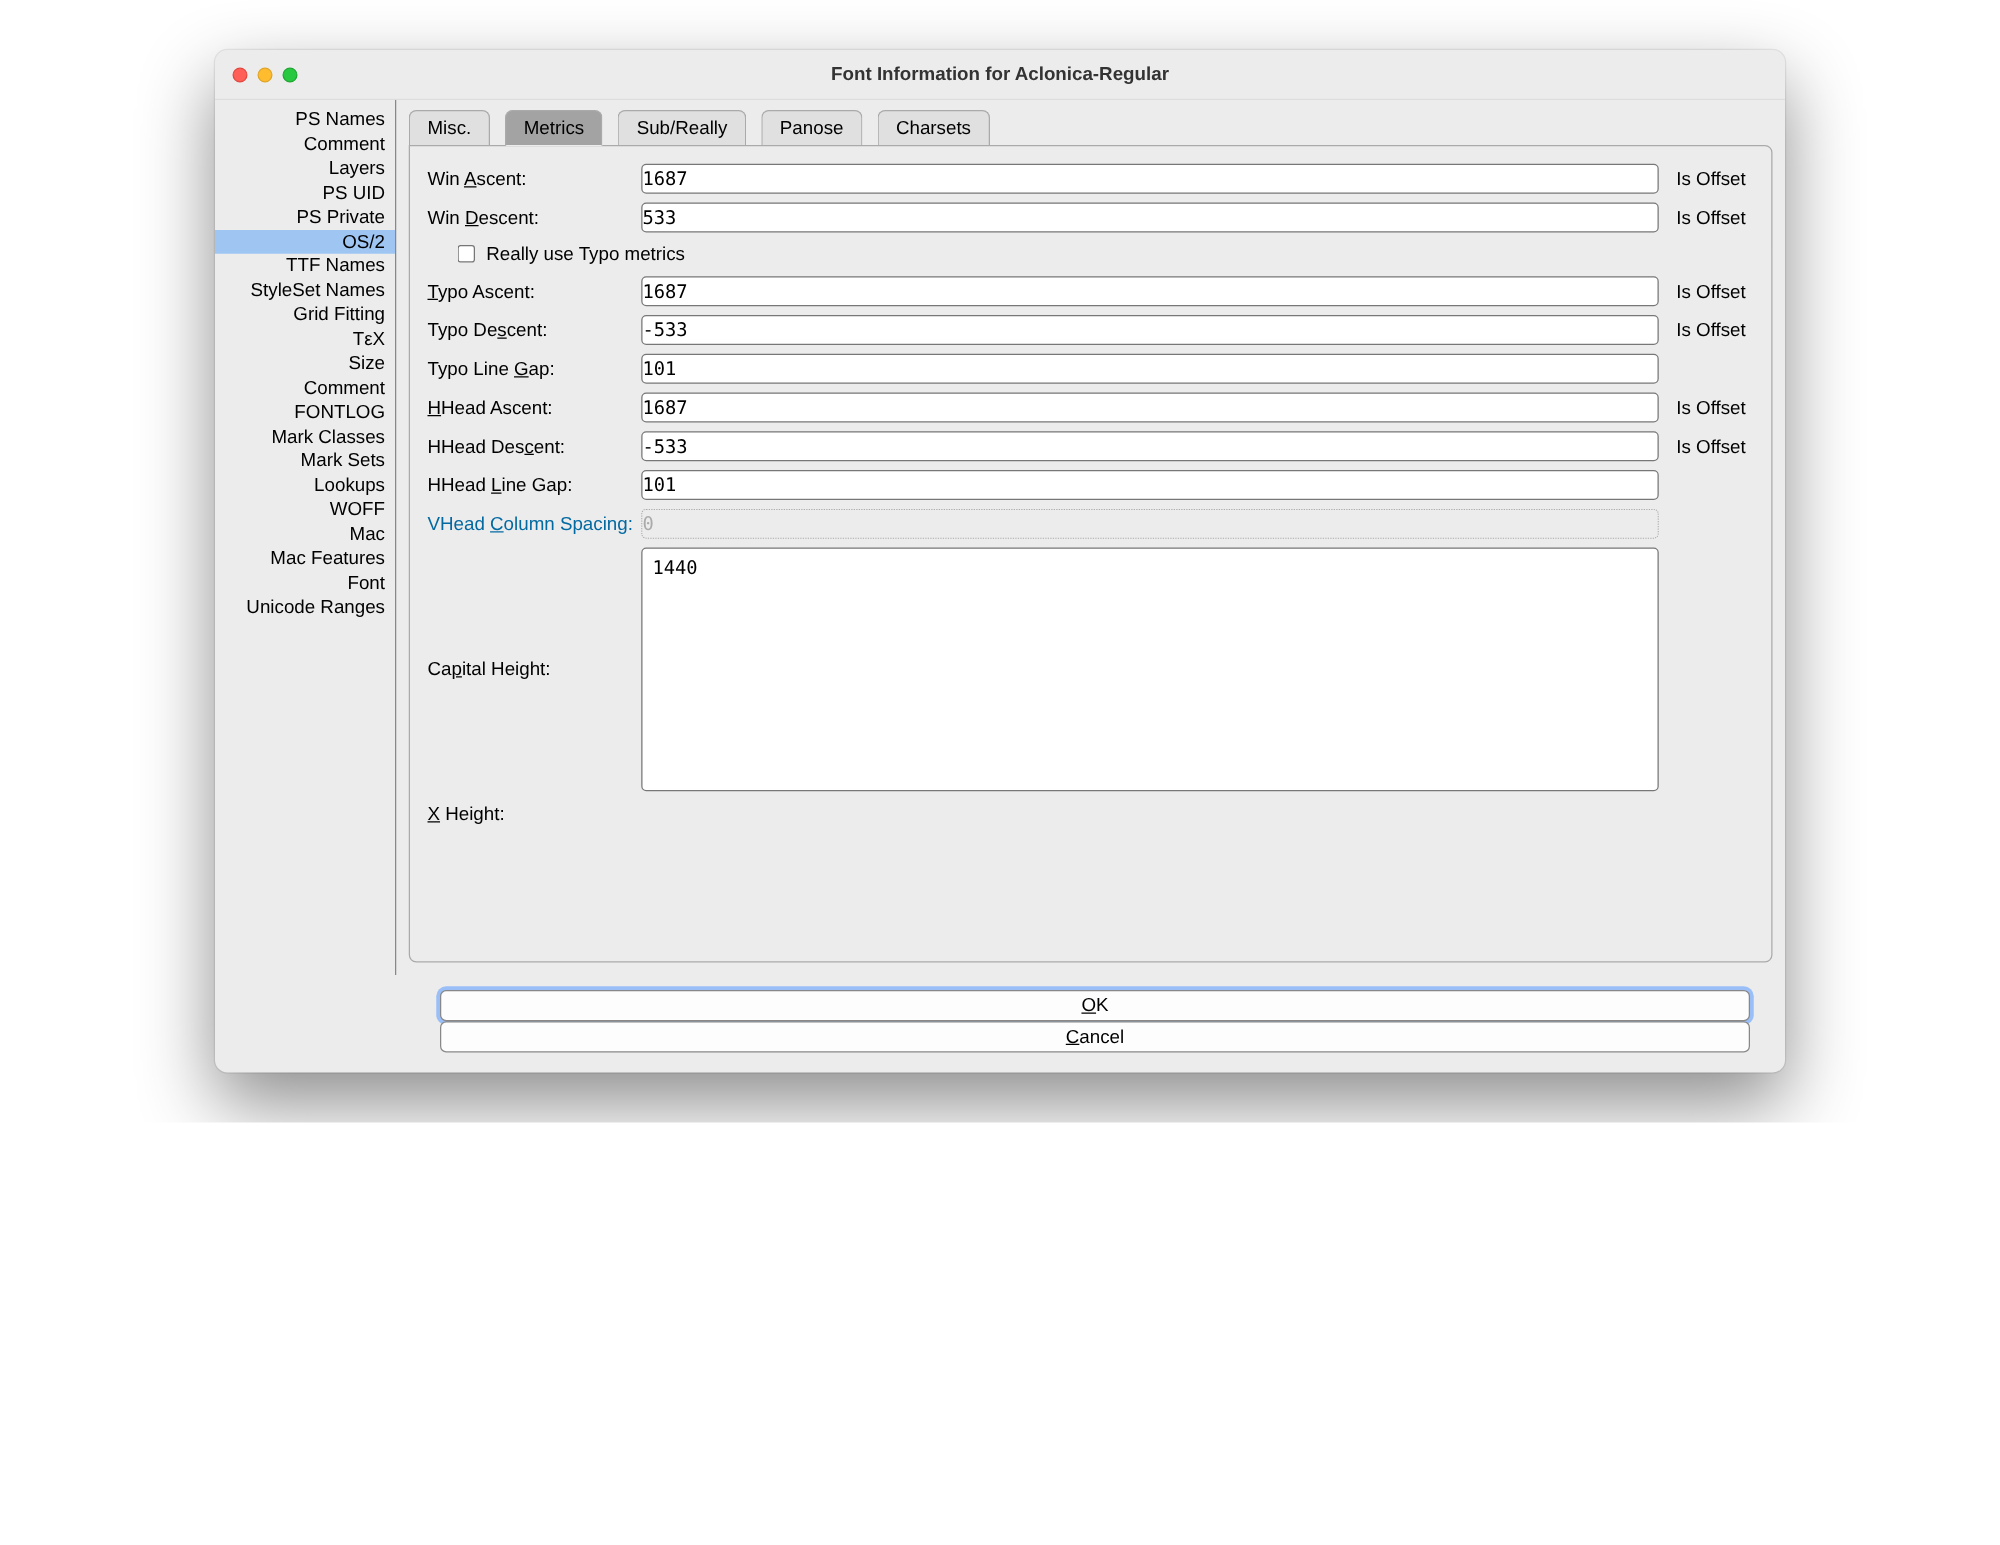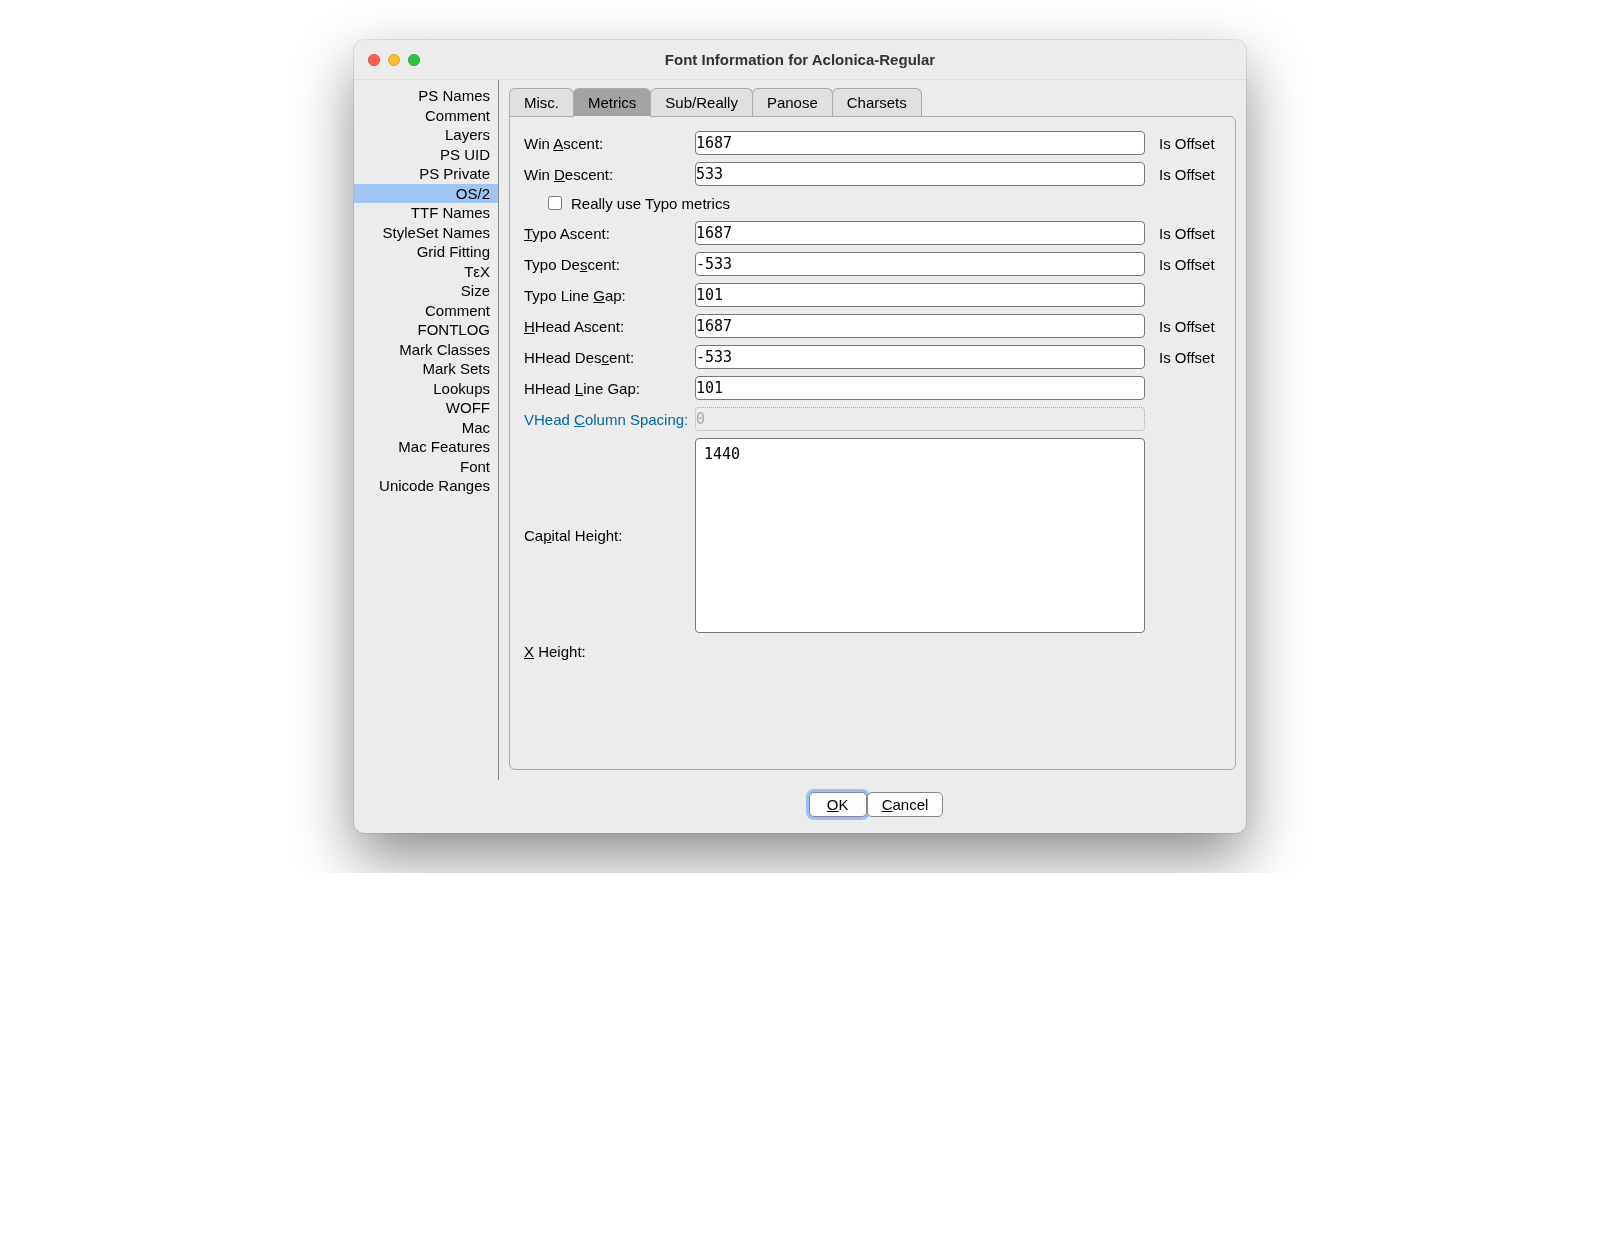--- a/index.html
+++ b/index.html
@@ -5,21 +5,21 @@
   * { box-sizing: border-box; }
   body {
     margin: 0;
     padding: 40px;
     background: #fff;
     font-family: "Helvetica Neue", Arial, sans-serif;
     font-size: 16px;
     color: #000;
   }
   .window {
-    width: 892px;
+    width: 1256px;
     margin: 0 auto;
     background: #ececec;
     border-radius: 10px;
     box-shadow: 0 25px 60px rgba(0,0,0,0.45), 0 0 0 1px rgba(0,0,0,0.08);
     overflow: hidden;
   }
   .titlebar {
     height: 40px;
     display: flex;
     align-items: center;
@@ -67,20 +67,21 @@
   .main {
     flex: 1;
     padding: 8px 10px 10px 10px;
     display: flex;
     flex-direction: column;
   }
   .tabs {
     display: flex;
     position: relative;
     z-index: 2;
+    gap: 13px;
   }
   .tab {
     padding: 5px 14px;
     border: 1px solid #aaa;
     border-bottom: none;
     background: #ececec;
     margin-right: -1px;
     border-top-left-radius: 6px;
     border-top-right-radius: 6px;
     font-size: 15px;
@@ -153,22 +154,23 @@
     display: flex;
     align-items: center;
     margin: 2px 0 8px 20px;
     gap: 6px;
     font-size: 15px;
   }
   .checkbox-row input { width:14px; height:14px; }
   .underline { text-decoration: underline; }
   .footer {
     display: flex;
-    justify-content: center;
+    justify-content: flex-start;
     padding: 12px 28px 16px 180px;
+    flex-direction: column;
   }
   button.dlg {
     min-width: 58px;
     padding: 3px 14px;
     border: 1px solid #888;
     border-radius: 5px;
     background: #fdfdfd;
     font-size: 15px;
     cursor: default;
   }

